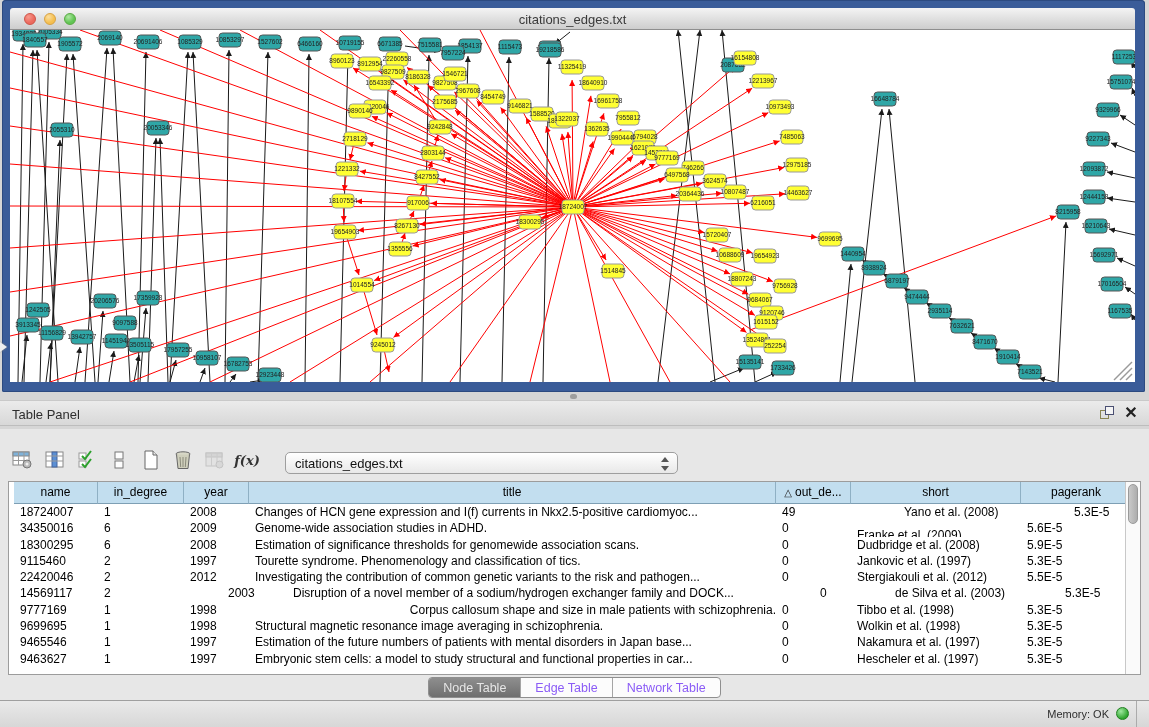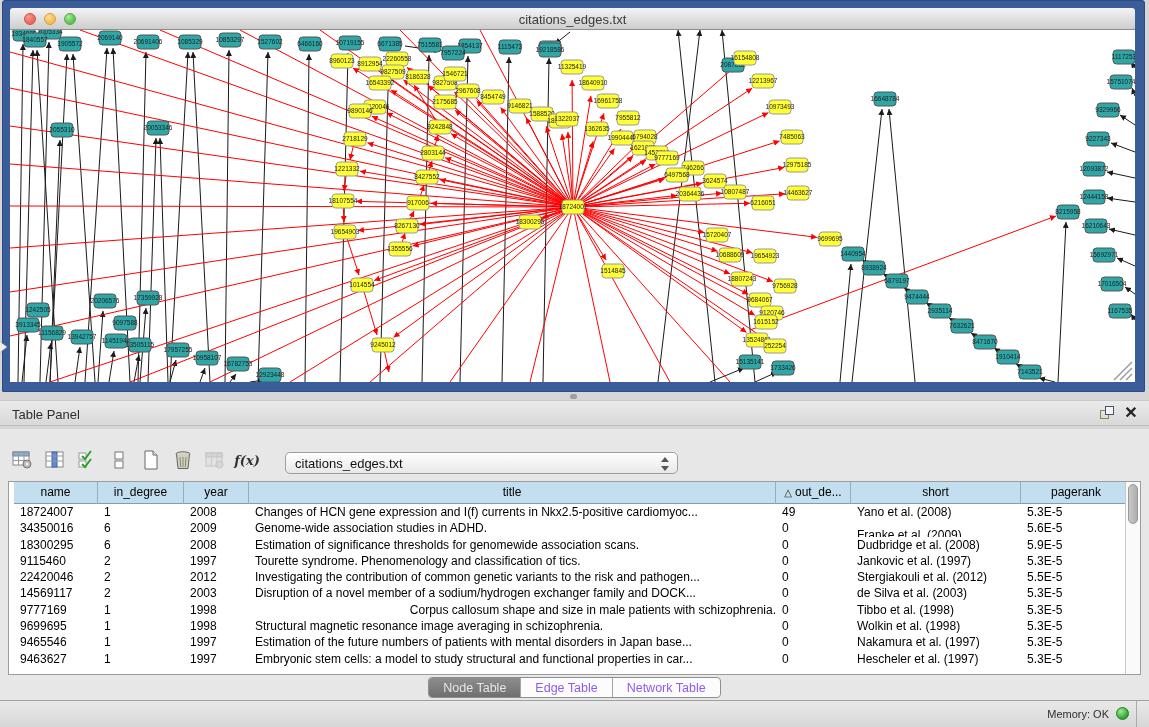--- a/index.html
+++ b/index.html
@@ -866,21 +866,21 @@
             <div class="th" style="width: 170px;">short</div>
             <div class="th" style="width: 111px;">pagerank</div>
           </div>
         <div class="tbody" id="tbody">
             <div class="tr">
               <div class="td" style="width: 84px;">18724007</div>
               <div class="td" style="width: 86px;">1</div>
               <div class="td" style="width: 65px;">2008</div>
               <div class="td" style="width: 527px;">Changes of HCN gene expression and I(f) currents in Nkx2.5-positive cardiomyoc...</div>
               <div class="td" style="width: 75px;">49</div>
-              <div class="td" style="width: 170px;">Yano et al. (2008)</div>
+              <div class="td" style="width: 170px; margin-left: 47px;">Yano et al. (2008)</div>
               <div class="td" style="width: 111px;">5.3E-5</div>
             </div>
             <div class="tr">
               <div class="td" style="width: 84px;">34350016</div>
               <div class="td" style="width: 86px;">6</div>
               <div class="td" style="width: 65px;">2009</div>
               <div class="td" style="width: 527px;">Genome-wide association studies in ADHD.</div>
               <div class="td" style="width: 75px;">0</div>
               <div class="td" style="width: 170px; margin-top: 7px;">Franke et al. (2009)</div>
               <div class="td" style="width: 111px;">5.6E-5</div>
@@ -908,21 +908,21 @@
               <div class="td" style="width: 86px;">2</div>
               <div class="td" style="width: 65px;">2012</div>
               <div class="td" style="width: 527px;">Investigating the contribution of common genetic variants to the risk and pathogen...</div>
               <div class="td" style="width: 75px;">0</div>
               <div class="td" style="width: 170px;">Stergiakouli et al. (2012)</div>
               <div class="td" style="width: 111px;">5.5E-5</div>
             </div>
             <div class="tr">
               <div class="td" style="width: 84px;">14569117</div>
               <div class="td" style="width: 86px;">2</div>
-              <div class="td" style="width: 65px;">2003</div>
+              <div class="td" style="width: 65px; margin-left: 38px;">2003</div>
               <div class="td" style="width: 527px;">Disruption of a novel member of a sodium/hydrogen exchanger family and DOCK...</div>
               <div class="td" style="width: 75px;">0</div>
               <div class="td" style="width: 170px;">de Silva et al. (2003)</div>
               <div class="td" style="width: 111px;">5.3E-5</div>
             </div>
             <div class="tr">
               <div class="td" style="width: 84px;">9777169</div>
               <div class="td" style="width: 86px;">1</div>
               <div class="td" style="width: 65px;">1998</div>
               <div class="td" style="width: 527px; text-align: right;">Corpus callosum shape and size in male patients with schizophrenia.</div>

